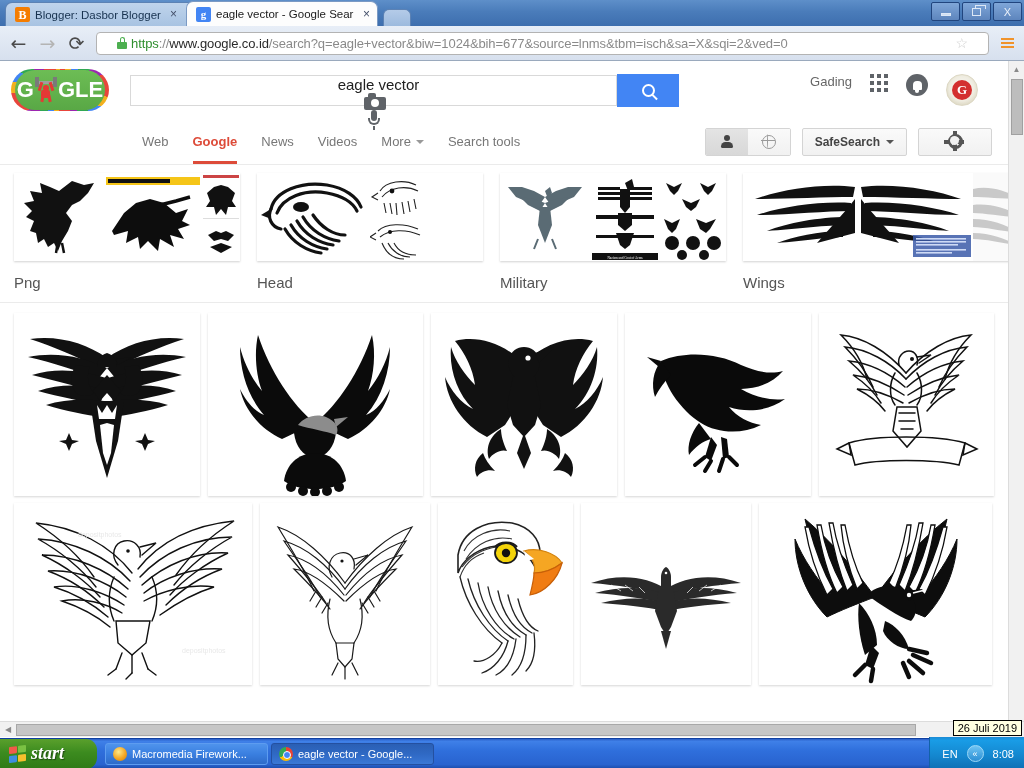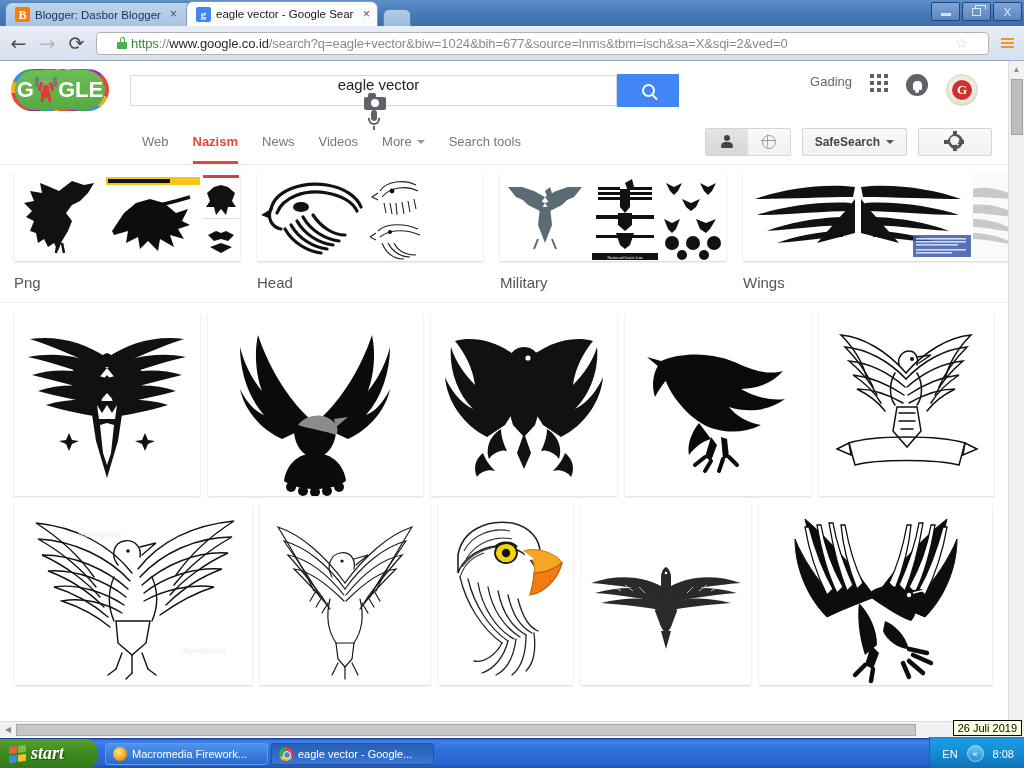--- a/index.html
+++ b/index.html
@@ -474,21 +474,21 @@
           </span>
         </div>
       </div>
 
       <div class="navrow">
         <div class="navtabs">
           <div class="navtab">
               <span>Web</span>
             </div>
           <div class="navtab active">
-              <span>Nazism</span>
+              <span>Google</span>
             </div>
           <div class="navtab">
               <span>News</span>
             </div>
           <div class="navtab">
               <span>Videos</span>
             </div>
           <div class="navtab">
               <span>More</span>
               <span class="caret"></span>

